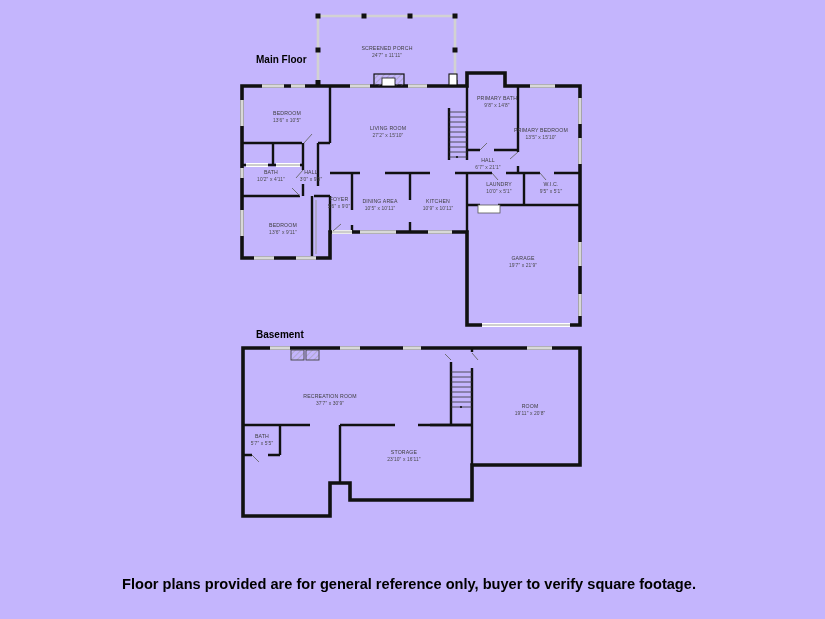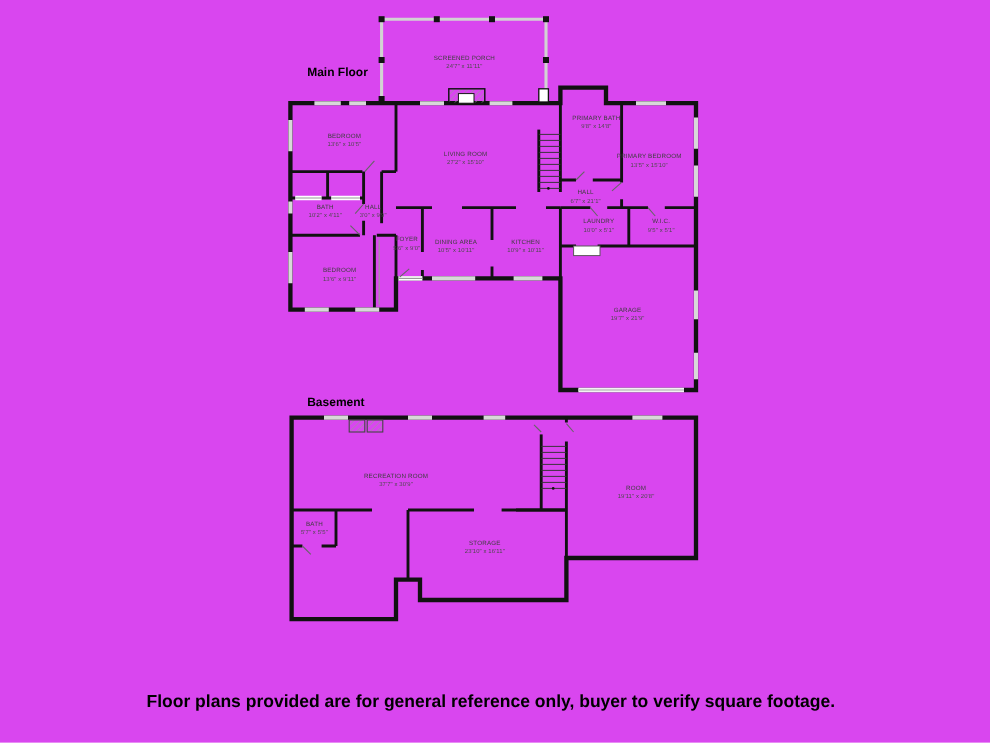--- a/index.html
+++ b/index.html
@@ -1,16 +1,16 @@
 <!DOCTYPE html>
 <html><head>
 <meta charset="utf-8">
 <style>
   html,body{margin:0;padding:0;background:#ffffff;}
-  #stage{position:relative;width:825px;height:619px;background:#d946ef;overflow:hidden;
+  #stage{position:relative;width:825px;height:619px;background:#c4b5fd;overflow:hidden;
          font-family:"Liberation Sans", sans-serif;}
   svg{display:block;}
   .wall-ext{stroke:#111111;stroke-width:3.6;fill:none;stroke-linejoin:miter;}
   .wall-int{stroke:#111111;stroke-width:2.4;fill:none;}
   .porch-wall{stroke:#d2d2d2;stroke-width:2.6;fill:none;}
   .opening{stroke:#ffffff;stroke-width:3.8;fill:none;}
   .window{stroke:#d8d8d8;stroke-width:3.4;fill:none;}
   .thin-door{stroke:#9a9a9a;stroke-width:1;fill:none;}
   .door-tick{stroke:#666666;stroke-width:0.9;fill:none;}
   .tread{stroke:#333333;stroke-width:0.8;fill:none;}

